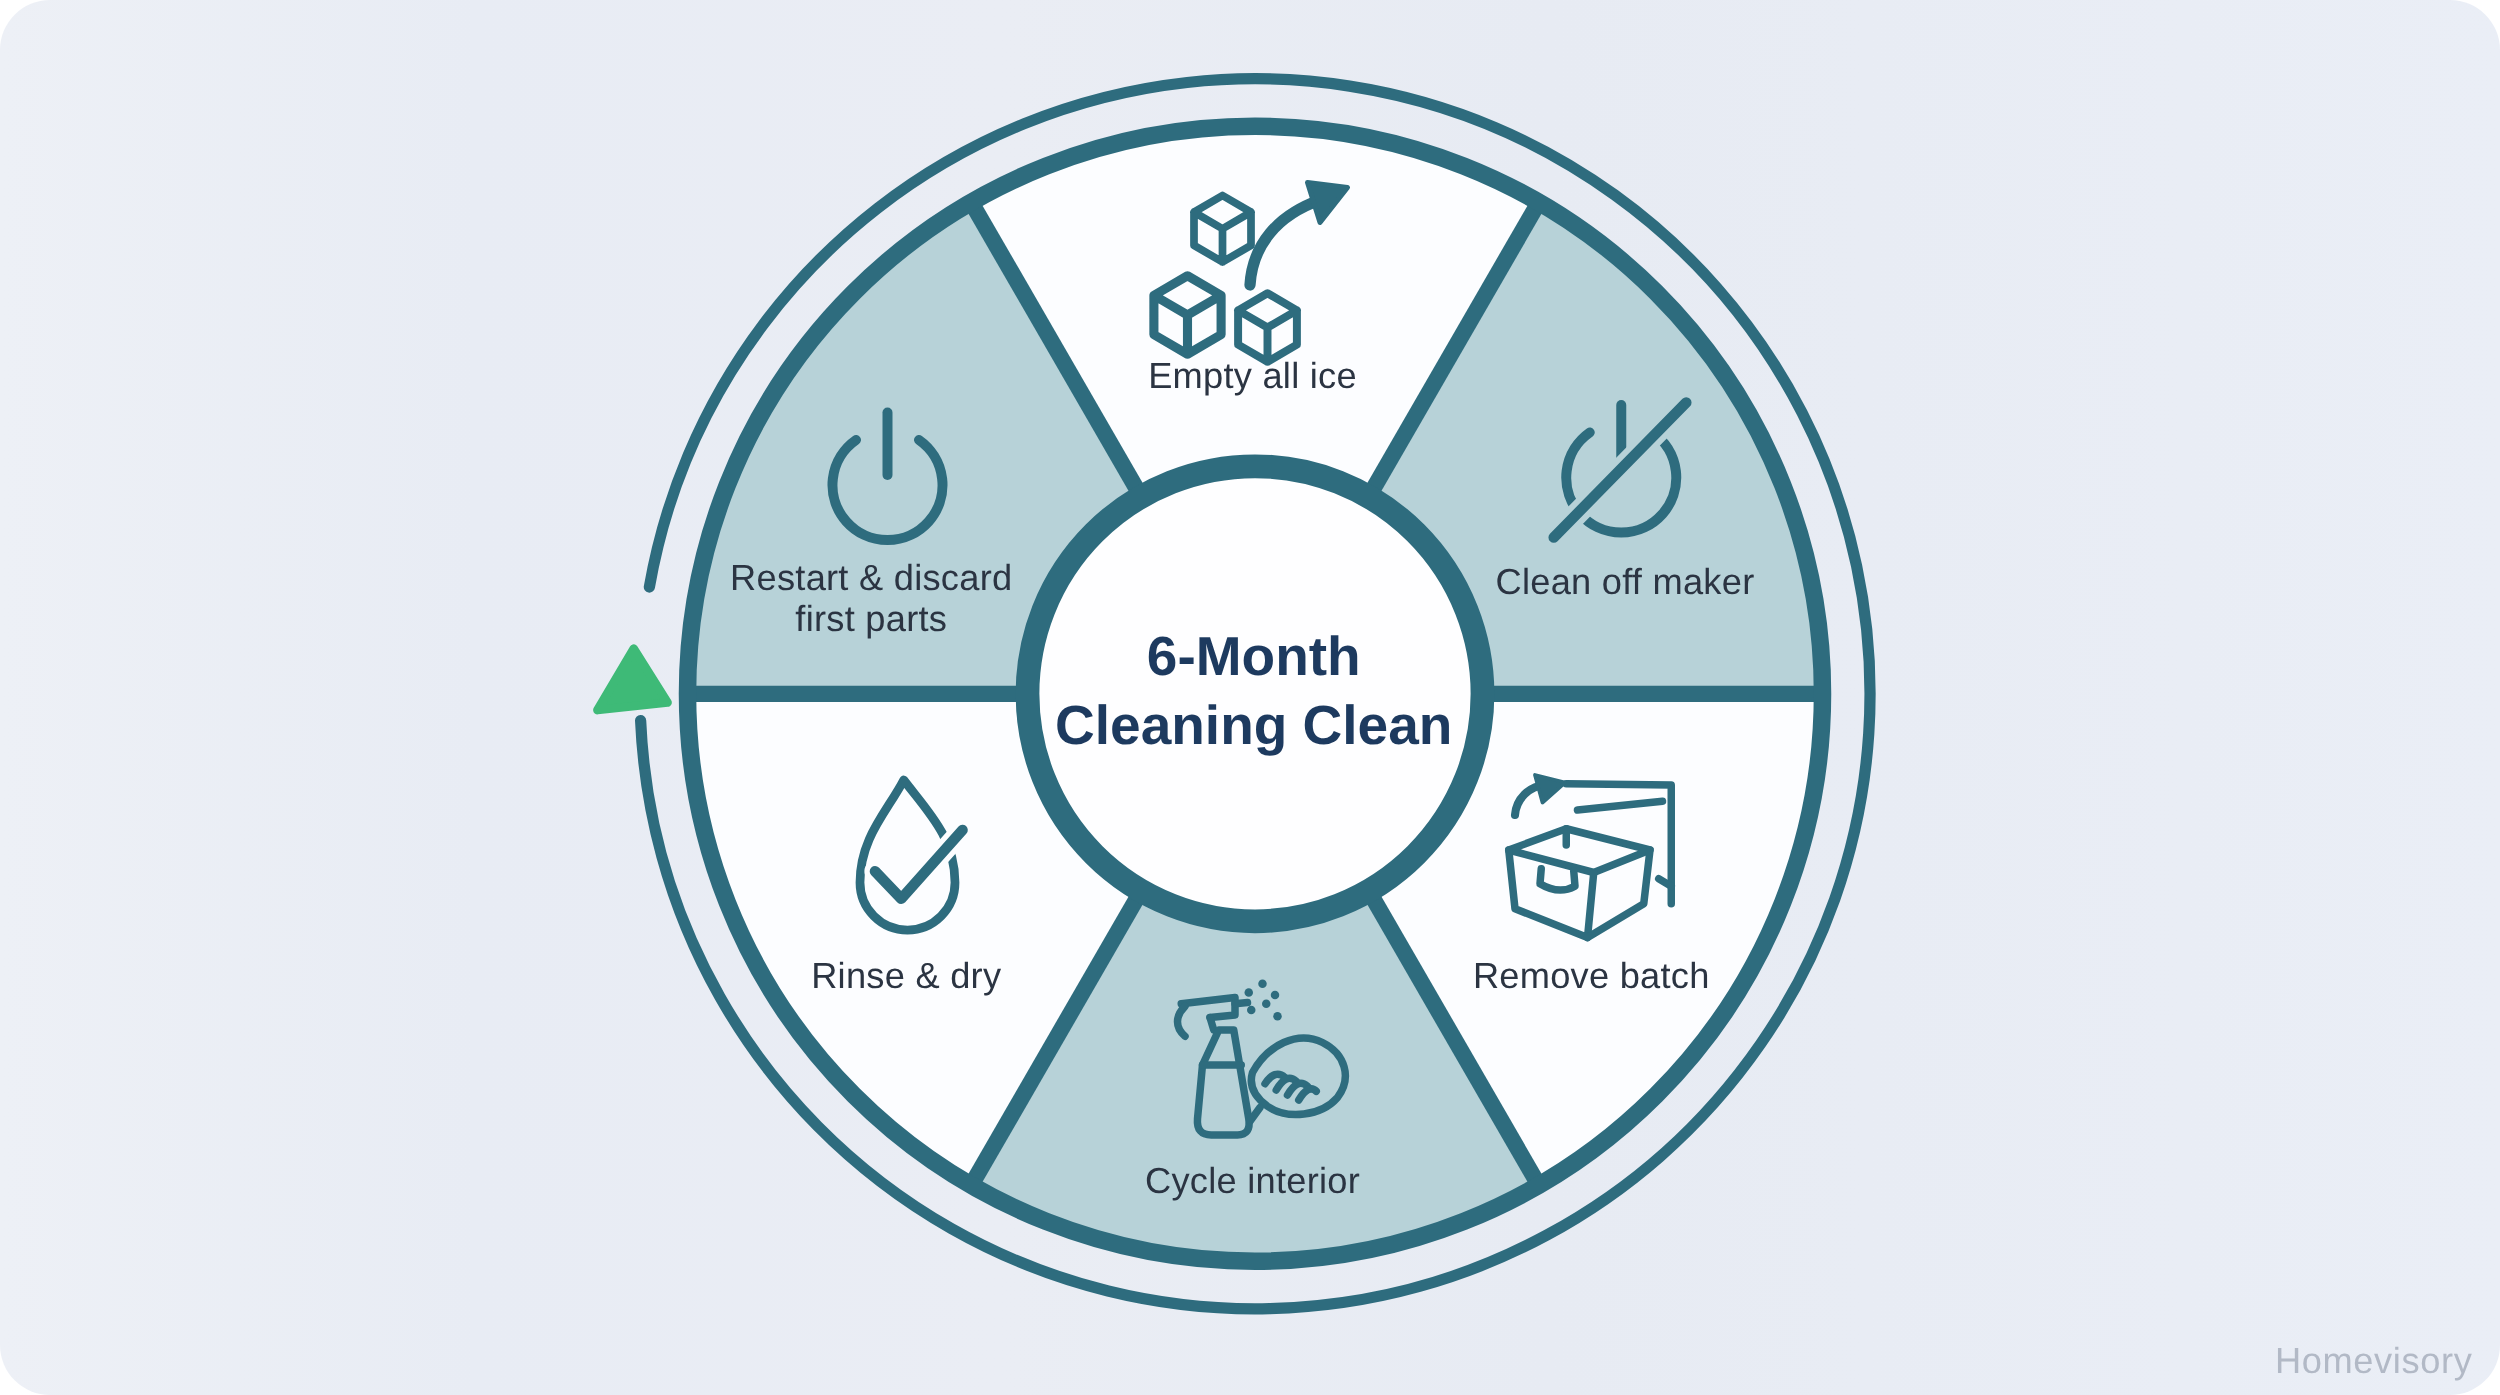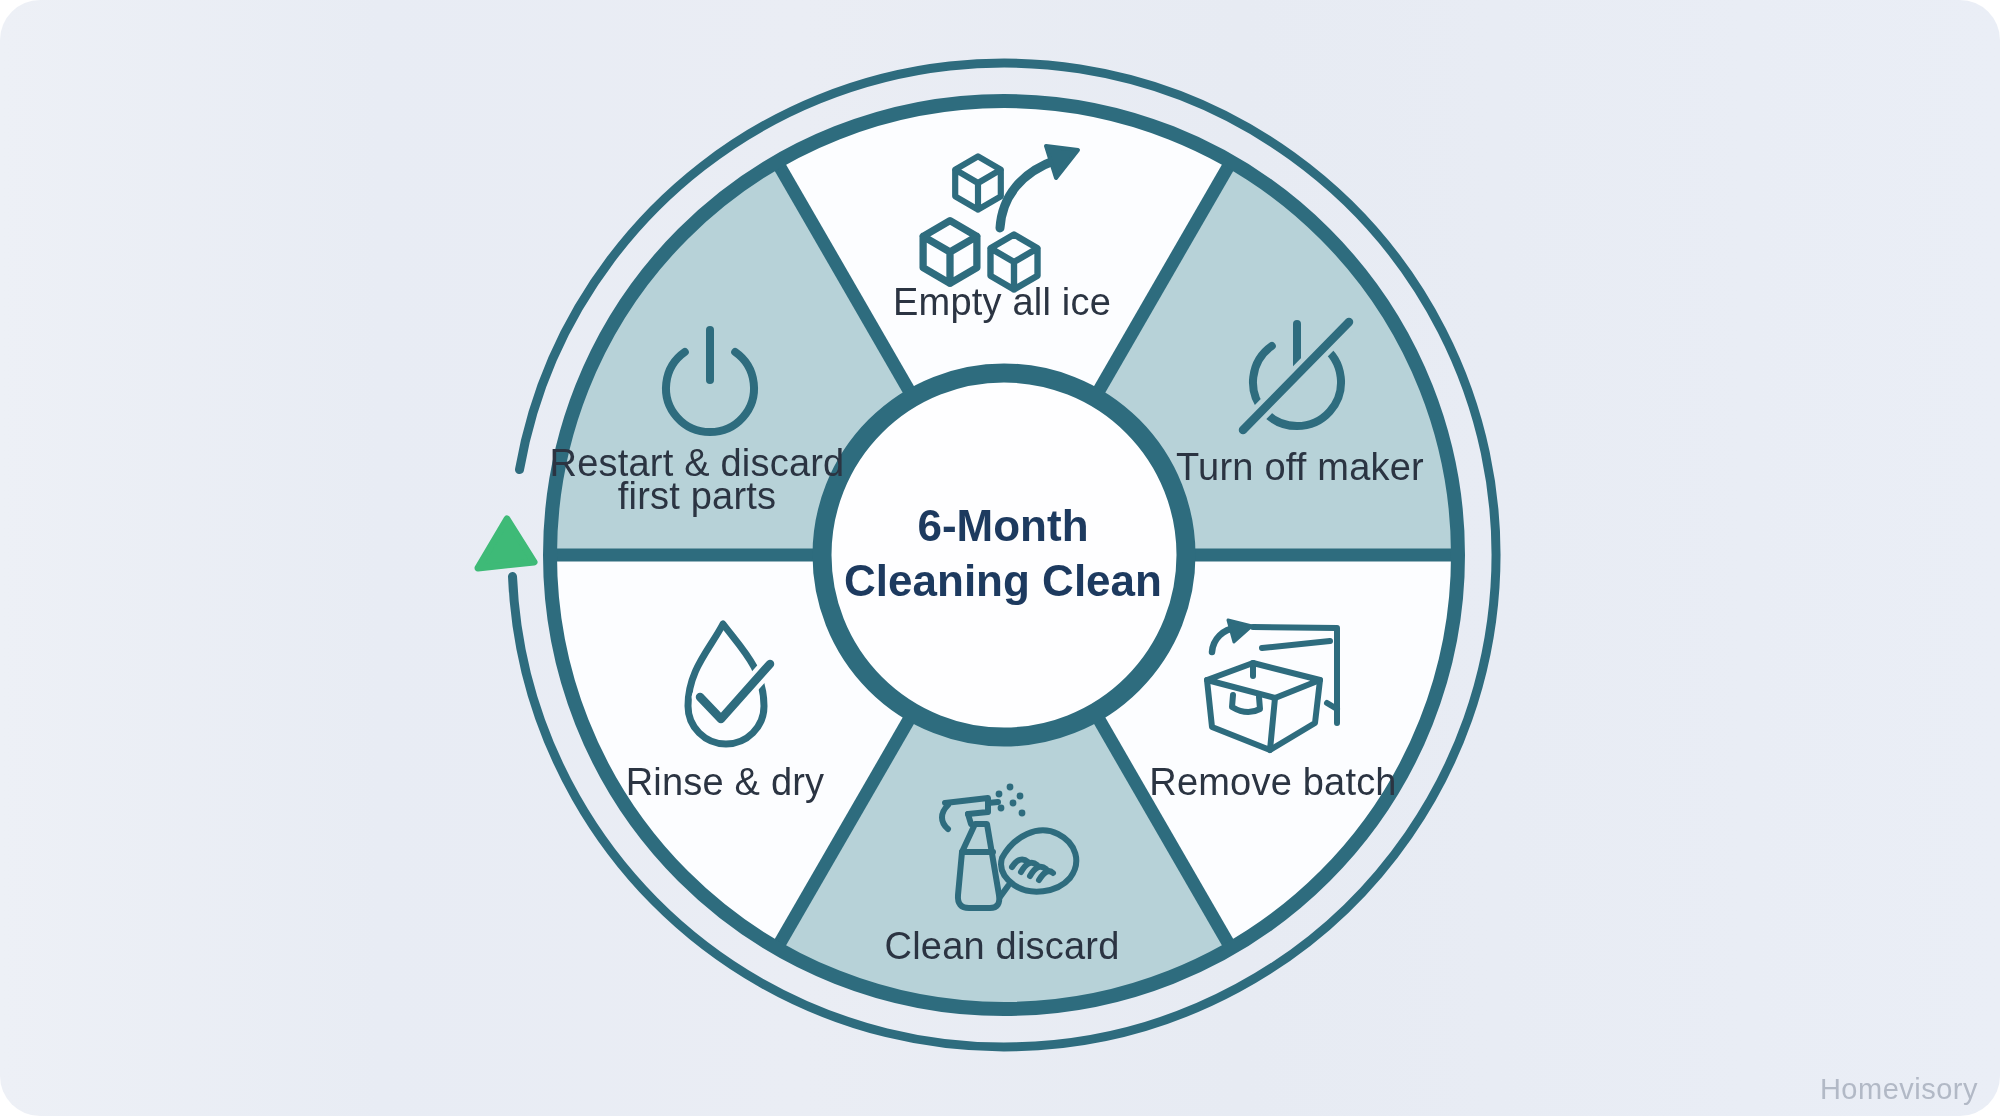--- a/index.html
+++ b/index.html
@@ -9,21 +9,21 @@
     border-radius:40px;
     overflow:hidden;
     background:linear-gradient(90deg,#edf0f6 0%,#e8ecf4 19%,#eaedf4 40%,#e7ebf3 62%,#eaeef6 100%);
     font-family:"Liberation Sans", sans-serif;
   }
   svg.wheel{position:absolute;left:0;top:0;width:2000px;height:1116px;}
   .seg-label{
     position:absolute;
     transform:translate(-50%,-50%);
     color:#2b3442;
-    font-size:38px;
+    font-size:29px;
     font-weight:500;
     letter-spacing:.2px;
     white-space:nowrap;
     text-align:center;
     line-height:33px;
   }
   .center-title{
     position:absolute;
     left:1003px;top:553px;
     transform:translate(-50%,-50%);
@@ -145,25 +145,25 @@
     </g>
   </svg>
 
   <div class="center-title">
     <div>6-Month</div>
     <div>Cleaning Clean</div>
   </div>
 
   <div class="seg-label" style="left:1002px;top:302px;">Empty all ice</div>
 
-  <div class="seg-label" style="left:1300px;top:467px;">Turn off maker</div>
+  <div class="seg-label" style="left:1300px;top:467px;">Clean off maker</div>
 
   <div class="seg-label" style="left:1273px;top:782px;">Remove batch</div>
 
-  <div class="seg-label" style="left:1002px;top:946px;">Clean discard</div>
+  <div class="seg-label" style="left:1002px;top:946px;">Cycle interior</div>
 
   <div class="seg-label" style="left:725px;top:782px;text-align:center;">Rinse &amp; dry</div>
 
   <div class="seg-label" style="left:697px;top:480px;">
     <span style="display:block">Restart &amp; discard</span>
     <span style="display:block">first parts</span>
   </div>
 
   <div class="watermark">Homevisory</div>
 

